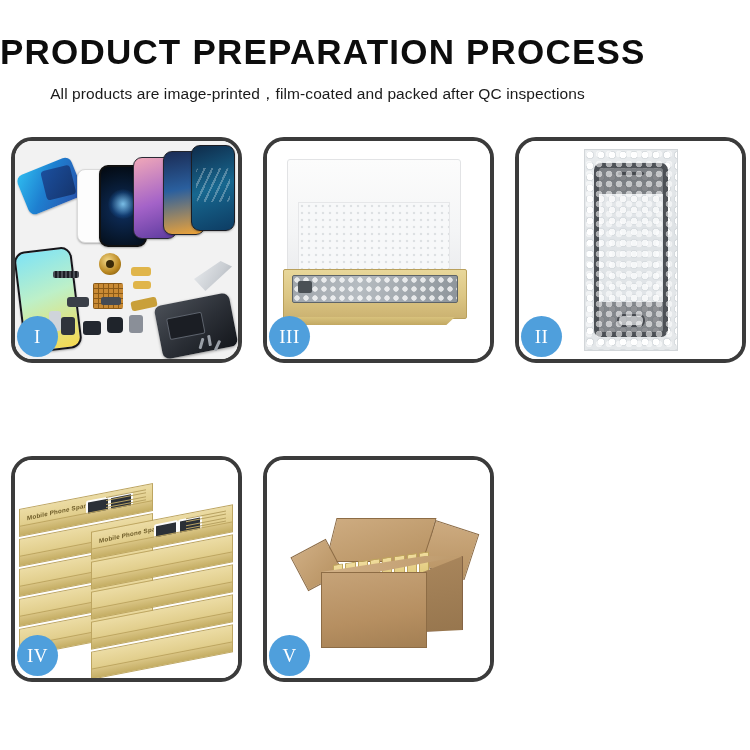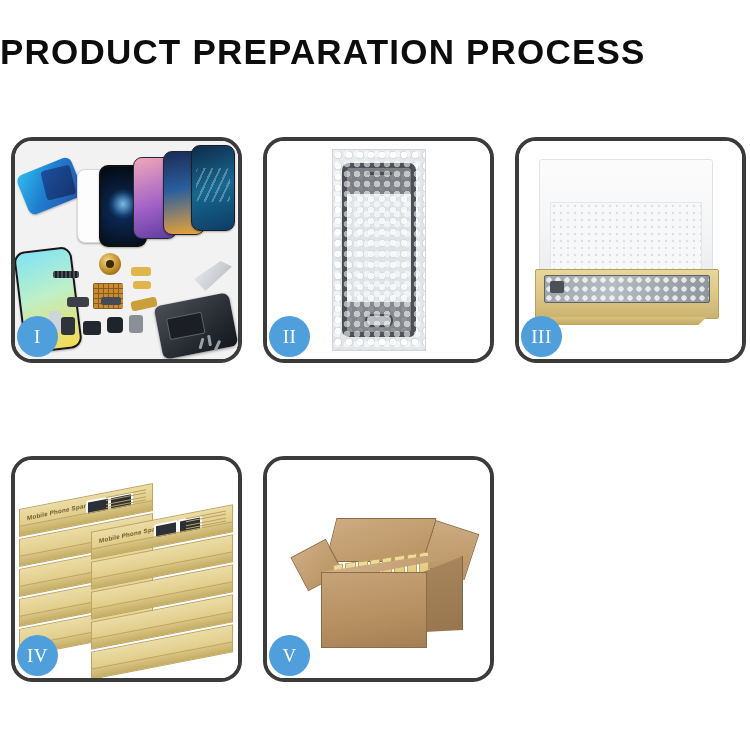--- a/index.html
+++ b/index.html
@@ -350,20 +350,21 @@
     pointer-events:none;
   }
 </style>
 </head>
 <body>
 
 <div class="page">
 
   <div class="header">
     <div class="title">PRODUCT PREPARATION PROCESS</div>
+    <div class="subtitle">All products are image-printed，film-coated and packed after QC inspections</div>
   </div>
 
   <div class="grid">
 
     <div class="panel">
       <div class="panel-inner p1">
         <div class="ph blue"></div>
         <div class="ph white"></div>
         <div class="ph black"></div>
         <div class="ph purple"></div>
@@ -388,43 +389,43 @@
         <div class="screws">
             <span></span>
             <span></span>
             <span></span>
           </div>
       </div>
       <div class="badge">I</div>
     </div>
 
     <div class="panel">
+      <div class="panel-inner p3">
+        <div class="foam-lid"></div>
+        <div class="box-tray">
+          <div class="tray-screen"></div>
+        </div>
+      </div>
+      <div class="badge">III</div>
+    </div>
+
+    <div class="panel">
       <div class="panel-inner p2">
         <div class="bubble-sheet">
           <div class="glass">
             <div class="glass-top-band"></div>
             <div class="glass-bot-band"></div>
           </div>
           <div class="bubble-overlay"></div>
         </div>
       </div>
       <div class="badge">II</div>
     </div>
 
     <div class="panel">
-      <div class="panel-inner p3">
-        <div class="foam-lid"></div>
-        <div class="box-tray">
-          <div class="tray-screen"></div>
-        </div>
-      </div>
-      <div class="badge">III</div>
-    </div>
-
-    <div class="panel">
       <div class="panel-inner p4">
         <div class="stack">
           <div class="kbox" style="left:0px;top:16px;">
             <div class="lidtext">Mobile Phone Spare Parts</div>
             <div class="lidwin" style="left:66px;"></div>
             <div class="lidwin" style="left:89px;"></div>
             <div class="lidlines">
                 <i></i>
                 <i></i>
                 <i></i>

